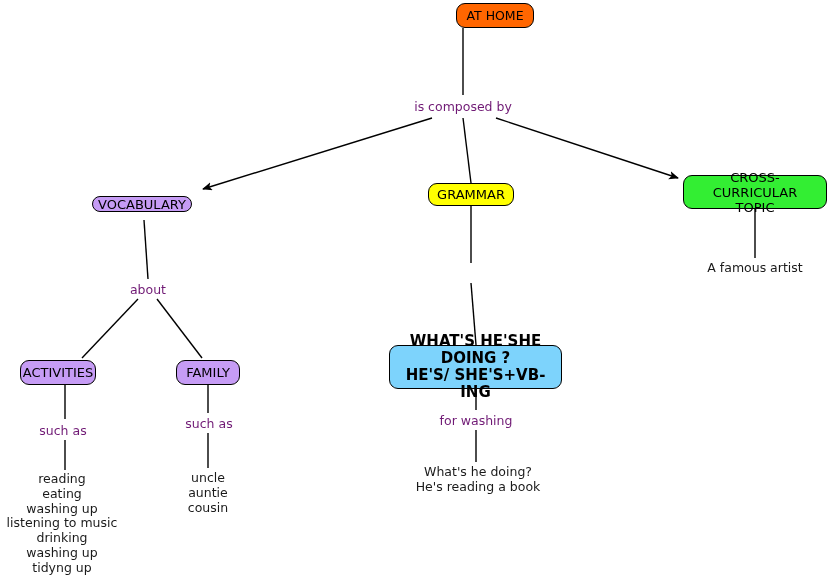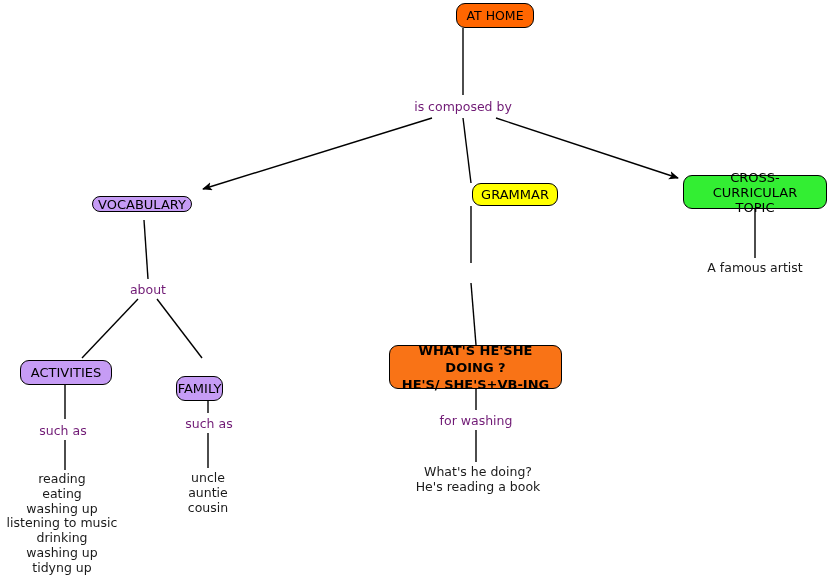--- a/index.html
+++ b/index.html
@@ -46,22 +46,22 @@
   .node.purple {
     background: #c69cf5;
   }
   .node.yellow {
     background: #ffff00;
   }
   .node.green {
     background: #33ee33;
   }
   .node.struct {
-    background: #f97316;
-    font-size: 13px;
+    background: #7dd3fc;
+    font-size: 15px;
     font-weight: bold;
     line-height: 17px;
   }
   .linklabel {
     position: absolute;
     color: #701a75;
     font-size: 12.5px;
     line-height: 15px;
     text-align: center;
     white-space: pre-line;
@@ -117,30 +117,30 @@
 
     <line x1="755" y1="209" x2="755" y2="258" stroke="#000000" stroke-width="1.4"></line>
   </svg>
 
   <div class="node home" style="left:424px; top:3px; width:78px; height:25px;margin-left:32px;">AT HOME</div>
 
   <div class="linklabel" style="left:463px; top:99px; width:160px;">is composed by</div>
 
   <div class="node purple" style="left:92px; top:196px; width:100px; height:16px;">VOCABULARY</div>
 
-  <div class="node yellow" style="left:428px; top:183px; width:86px; height:23px;margin-left:44px;">GRAMMAR</div>
+  <div class="node yellow" style="left:428px; top:183px; width:86px; height:23px;">GRAMMAR</div>
 
   <div class="node green" style="left:683px; top:175px; width:144px; height:34px;">CROSS-CURRICULAR
 TOPIC</div>
 
   <div class="linklabel" style="left:148px; top:282px; width:120px;">about</div>
 
-  <div class="node purple" style="left:20px; top:360px; width:92px; height:25px;">ACTIVITIES</div>
+  <div class="node purple" style="left:20px; top:360px; width:76px; height:25px;">ACTIVITIES</div>
 
-  <div class="node purple" style="left:176px; top:376px; width:47px; height:25px;">FAMILY</div>
+  <div class="node purple" style="left:176px; top:360px; width:64px; height:25px;">FAMILY</div>
 
   <div class="linklabel" style="left:63px; top:423px; width:120px;">such as</div>
 
   <div class="linklabel" style="left:209px; top:416px; width:120px;">such as</div>
 
   <div class="leaf" style="left:62px; top:472px; width:200px;">reading
 eating
 washing up
 listening to music
 drinking

